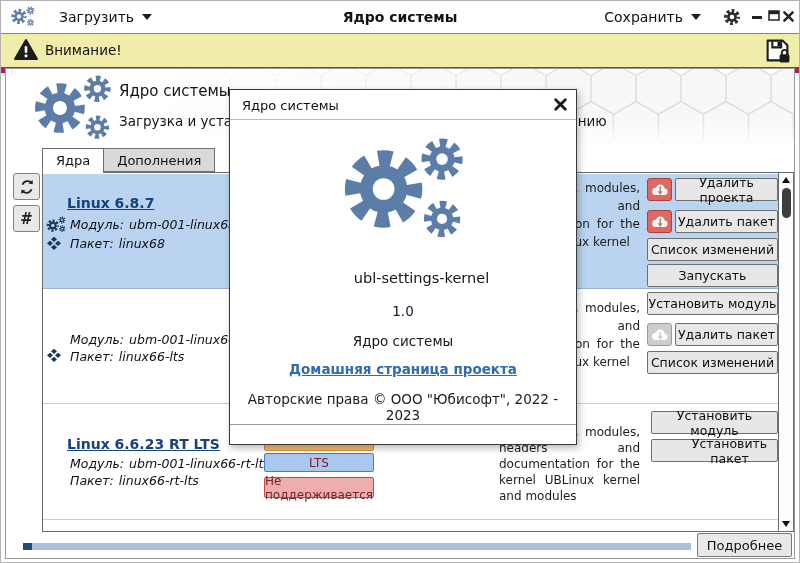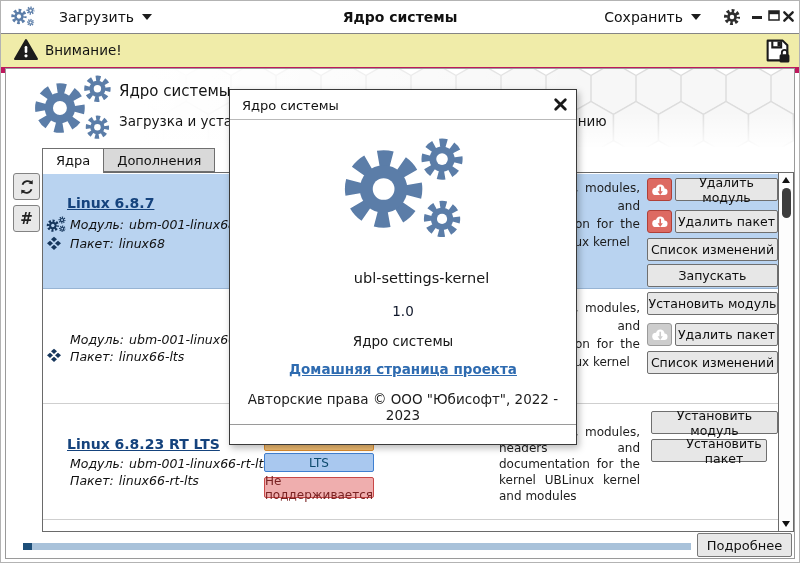--- a/index.html
+++ b/index.html
@@ -56,21 +56,21 @@
   .kline{position:absolute;left:27px;font-size:12.5px;font-style:italic;color:#101010;display:flex;gap:5px;white-space:nowrap;}
   .lineico{position:absolute;left:3px;color:#16365c;}
   .kdesc{position:absolute;left:456px;width:141px;font-size:12px;line-height:18px;text-align:justify;color:#1c1c1c;}
   .row3 .kdesc{line-height:16px;}
   .btn{position:absolute;background:#e7e7e7;border:1px solid #6f6f6f;border-radius:2px;font-size:12.5px;color:#0e0e0e;display:flex;align-items:center;justify-content:center;cursor:pointer;font-family:inherit;padding:0;box-sizing:border-box;}
   .ibtn{position:absolute;width:25px;height:23px;border-radius:3px;border:1px solid #6f6f6f;display:flex;align-items:center;justify-content:center;cursor:pointer;padding:0;box-sizing:border-box;}
   .ibtn.red{background:#dd6a62;border-color:#b04038;--cl:#dd6a62;}
   .ibtn.gray{background:#cdcdcd;border-color:#9a9a9a;--cl:#cdcdcd;}
   .badge{position:absolute;left:221px;width:110px;display:flex;align-items:center;justify-content:center;font-size:12px;box-sizing:border-box;border-radius:2px;}
   .badge-orange{top:25px;height:22px;background:#f2bd72;border:1px solid #e09030;}
-  .badge-lts{top:49px;height:19px;background:#a9c8ef;border:1px solid #3f7fd0;color:#0c4a6e;}
+  .badge-lts{top:49px;height:19px;background:#a9c8ef;border:1px solid #3f7fd0;color:#7f1d1d;}
   .badge-unsup{top:73px;height:21px;background:#efaeae;border:1px solid #c84848;color:#7a2222;}
   
   .progress{position:absolute;left:22px;top:542px;width:668px;height:7px;background:#a9c2da;}
   .progress-fill{position:absolute;left:0;top:0;width:9px;height:7px;background:#1d4e78;}
   .details-btn{position:absolute;left:696px;top:532px;width:95px;height:24px;background:#e8e8e8;border:1px solid #787878;border-radius:2px;font-size:13px;color:#111;font-family:inherit;cursor:pointer;}
   
   .modal{position:absolute;left:228px;top:88px;width:348px;height:356px;background:#fff;border:1px solid #3a3a3a;box-shadow:2px 3px 7px rgba(0,0,0,.28);z-index:10;box-sizing:border-box;}
   .modal-title{position:absolute;left:12px;top:8px;font-size:13px;color:#111;}
   .modal-close{position:absolute;right:8px;top:7px;color:#1a1a1a;cursor:pointer;background:none;border:none;padding:0;}
   .modal-sep-top{position:absolute;left:0;right:0;top:29px;border-top:1px solid #b9b9b9;}
@@ -236,21 +236,21 @@
       <div class="kline" style="top:62px;">
         <span>Пакет:</span>
         <span>linux68</span>
       </div>
       <div class="kdesc" style="top:5px;">Linux kernel, modules, headers and documentation for the kernel UBLinux kernel</div>
       <button class="ibtn red" style="left:604px;top:4px;--hole:#dd6a62;">
         <svg width="19" height="16">
             <use href="#sym-cloud"></use>
           </svg>
       </button>
-      <button class="btn" style="left:632px;top:4px;width:103px;height:23px;">Удалить модуль</button>
+      <button class="btn" style="left:632px;top:4px;width:103px;height:23px;">Удалить проекта</button>
       <button class="ibtn red" style="left:604px;top:36px;--hole:#dd6a62;">
         <svg width="19" height="16">
             <use href="#sym-cloud"></use>
           </svg>
       </button>
       <button class="btn" style="left:632px;top:36px;width:103px;height:23px;">Удалить пакет</button>
       <button class="btn" style="left:604px;top:64px;width:131px;height:23px;">Список изменений</button>
       <button class="btn" style="left:604px;top:90px;width:131px;height:23px;">Запускать</button>
     </div>
 
@@ -271,35 +271,35 @@
       <button class="ibtn gray" style="left:604px;top:34px;--hole:#cdcdcd;">
         <svg width="19" height="16">
             <use href="#sym-cloud"></use>
           </svg>
       </button>
       <button class="btn" style="left:632px;top:34px;width:103px;height:23px;">Удалить пакет</button>
       <button class="btn" style="left:604px;top:62px;width:131px;height:23px;">Список изменений</button>
     </div>
 
     <div class="row row3" style="--hole:#fff;">
-      <a class="kname" style="top:32px;">Linux 6.8.23 RT LTS</a>
+      <a class="kname" style="top:32px;">Linux 6.6.23 RT LTS</a>
       <div class="kline" style="top:52px;">
         <span>Модуль:</span>
         <span>ubm-001-linux66-rt-lts</span>
       </div>
       <div class="kline" style="top:69px;">
         <span>Пакет:</span>
         <span>linux66-rt-lts</span>
       </div>
       <div class="badge badge-orange"></div>
       <div class="badge badge-lts">LTS</div>
       <div class="badge badge-unsup">Не поддерживается</div>
       <div class="kdesc" style="top:20px;">Linux kernel, modules, headers and documentation for the kernel UBLinux kernel and modules</div>
       <button class="btn" style="left:608px;top:7px;width:127px;height:23px;">Установить модуль</button>
-      <button class="btn" style="left:608px;top:35px;width:116px;height:23px;padding-left:30px;">Установить пакет</button>
+      <button class="btn" style="left:608px;top:35px;width:127px;height:23px;padding-left:30px;">Установить пакет</button>
     </div>
 
   </div>
 
   <div class="vscroll">
     <div class="vs-up"></div>
     <div class="vs-thumb"></div>
     <div class="vs-down"></div>
   </div>
 

